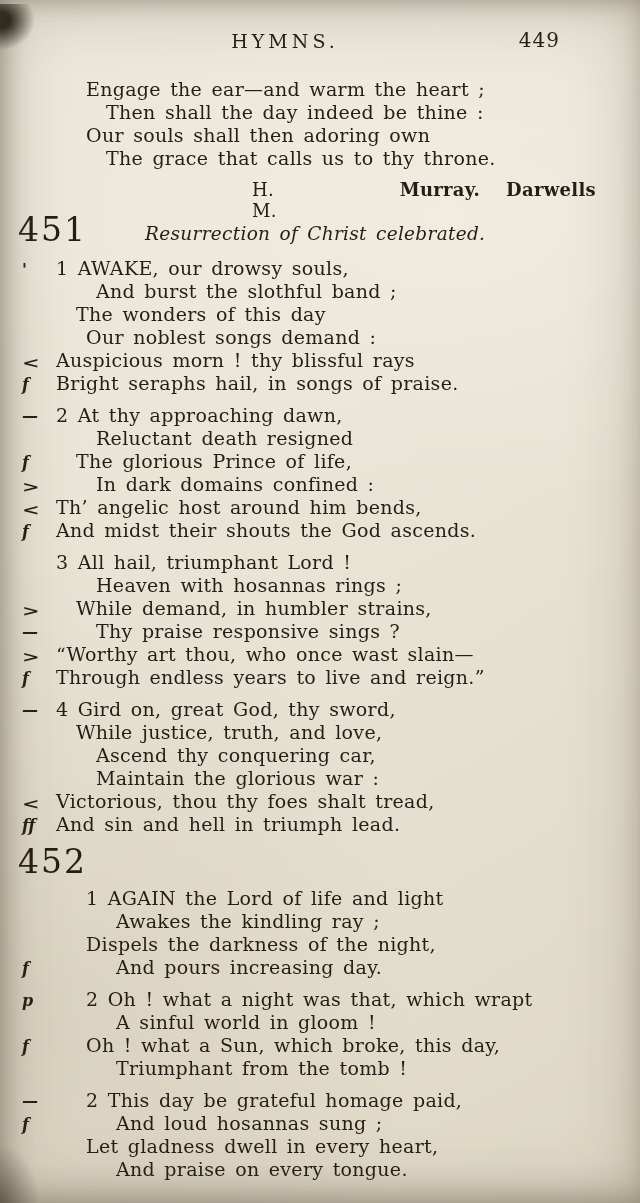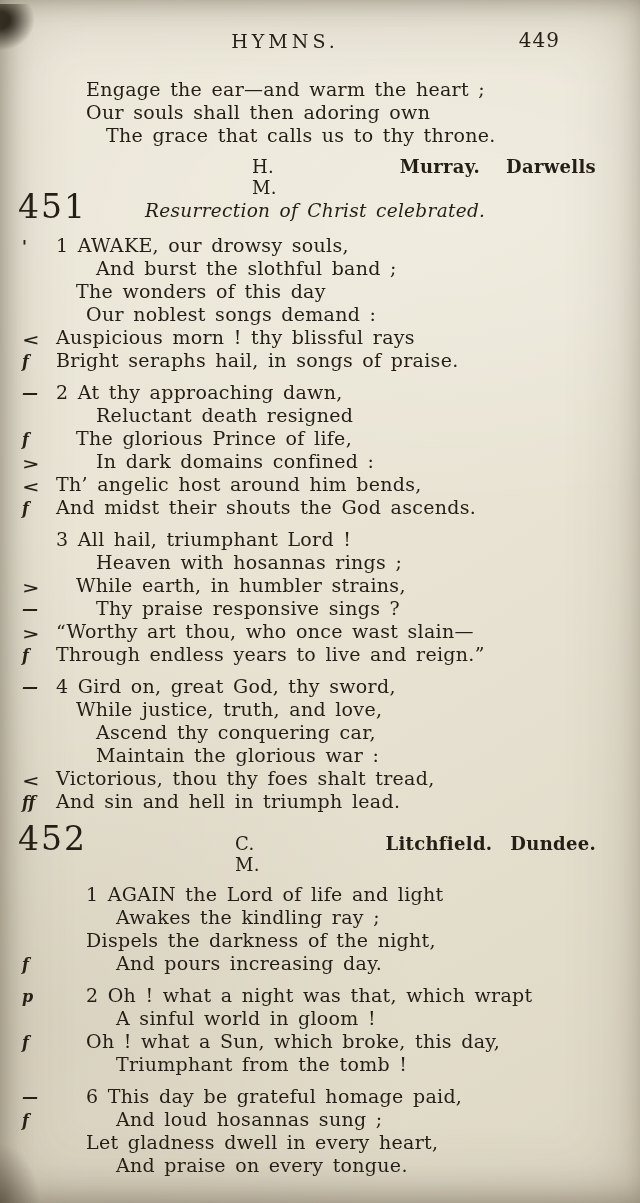--- a/index.html
+++ b/index.html
@@ -67,20 +67,21 @@
 
   <div class="header">
     <span class="running-title">HYMNS.</span>
     <span class="page-number">449</span>
   </div>
 
   <div class="content">
     <div>
         <div class="stanza block-indented">
           <div class="line"><span class="text ind-0">Engage the ear—and warm the heart ;</span></div>
+          <div class="line"><span class="text ind-1">Then shall the day indeed be thine :</span></div>
           <div class="line"><span class="text ind-0">Our souls shall then adoring own</span></div>
           <div class="line"><span class="text ind-1">The grace that calls us to thy throne.</span></div>
         </div>
       </div>
     <div>
         <section class="hymn hymn-451">
           <div class="heading">
             <div class="hymn-number">451</div>
             <div class="heading-right">
               <div class="meta-row">
@@ -106,63 +107,54 @@
               <div class="line"><span class="mark">—</span><span class="text ind-0">2 At thy approaching dawn,</span></div>
               <div class="line"><span class="text ind-3">Reluctant death resigned</span></div>
               <div class="line"><span class="mark">f</span><span class="text ind-1">The glorious Prince of life,</span></div>
               <div class="line"><span class="mark mark-angle">&gt;</span><span class="text ind-3">In dark domains confined :</span></div>
               <div class="line"><span class="mark mark-angle">&lt;</span><span class="text ind-0">Th’ angelic host around him bends,</span></div>
               <div class="line"><span class="mark">f</span><span class="text ind-0">And midst their shouts the God ascends.</span></div>
             </div>
             <div class="stanza">
               <div class="line"><span class="text ind-0">3 All hail, triumphant Lord !</span></div>
               <div class="line"><span class="text ind-3">Heaven with hosannas rings ;</span></div>
-              <div class="line"><span class="mark mark-angle">&gt;</span><span class="text ind-1">While earth, in humbler strains,</span></div>
+              <div class="line"><span class="mark mark-angle">&gt;</span><span class="text ind-1">While demand, in humbler strains,</span></div>
               <div class="line"><span class="mark">—</span><span class="text ind-3">Thy praise responsive sings ?</span></div>
               <div class="line"><span class="mark mark-angle">&gt;</span><span class="text ind-0">“Worthy art thou, who once wast slain—</span></div>
               <div class="line"><span class="mark">f</span><span class="text ind-0">Through endless years to live and reign.”</span></div>
             </div>
             <div class="stanza">
               <div class="line"><span class="mark">—</span><span class="text ind-0">4 Gird on, great God, thy sword,</span></div>
               <div class="line"><span class="text ind-1">While justice, truth, and love,</span></div>
               <div class="line"><span class="text ind-3">Ascend thy conquering car,</span></div>
               <div class="line"><span class="text ind-3">Maintain the glorious war :</span></div>
               <div class="line"><span class="mark mark-angle">&lt;</span><span class="text ind-0">Victorious, thou thy foes shalt tread,</span></div>
               <div class="line"><span class="mark">ff</span><span class="text ind-0">And sin and hell in triumph lead.</span></div>
             </div>
           </div>
         </section>
         <section class="hymn hymn-452">
           <div class="heading one-line">
             <div class="hymn-number">452</div>
-            <div class="heading-right">
-              <div class="meta-row">
-                <span class="meta-meter">C. M.</span>
-                <span class="meta-tunes">
-                  <span class="tune">Litchfield.</span>
-                  <span class="tune">Dundee.</span>
-                </span>
-              </div>
-            </div>
           </div>
           <div class="hymn-body">
             <div class="stanza block-indented">
               <div class="line"><span class="text ind-0">1 AGAIN the Lord of life and light</span></div>
               <div class="line"><span class="text ind-2">Awakes the kindling ray ;</span></div>
               <div class="line"><span class="text ind-0">Dispels the darkness of the night,</span></div>
               <div class="line"><span class="mark">f</span><span class="text ind-2">And pours increasing day.</span></div>
             </div>
             <div class="stanza block-indented">
               <div class="line"><span class="mark">p</span><span class="text ind-0">2 Oh ! what a night was that, which wrapt</span></div>
               <div class="line"><span class="text ind-2">A sinful world in gloom !</span></div>
               <div class="line"><span class="mark">f</span><span class="text ind-0">Oh ! what a Sun, which broke, this day,</span></div>
               <div class="line"><span class="text ind-2">Triumphant from the tomb !</span></div>
             </div>
             <div class="stanza block-indented">
-              <div class="line"><span class="mark">—</span><span class="text ind-0">6 This day be grateful homage paid,</span></div>
+              <div class="line"><span class="mark">—</span><span class="text ind-0">2 This day be grateful homage paid,</span></div>
               <div class="line"><span class="mark">f</span><span class="text ind-2">And loud hosannas sung ;</span></div>
               <div class="line"><span class="text ind-0">Let gladness dwell in every heart,</span></div>
               <div class="line"><span class="text ind-2">And praise on every tongue.</span></div>
             </div>
           </div>
         </section>
       </div>
 
   </div>
 

